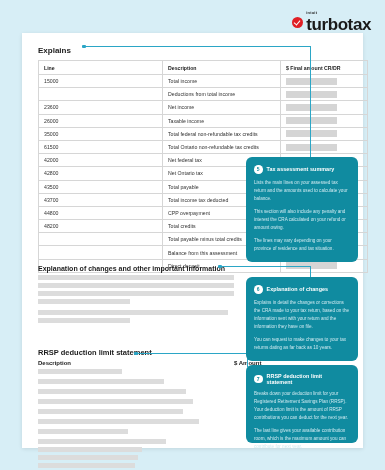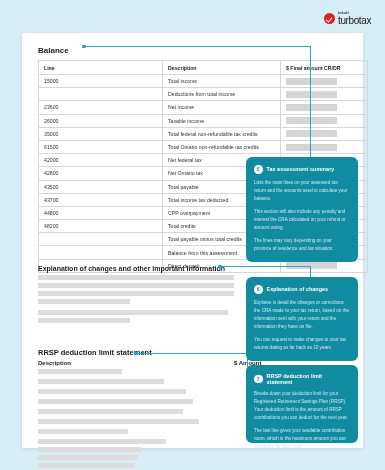--- a/index.html
+++ b/index.html
@@ -49,22 +49,22 @@
   .logo-intuit {
     display: block;
     font-size: 4px;
     font-weight: bold;
     color: #2b2b2b;
     letter-spacing: .2px;
     margin-bottom: 1px;
   }
   .logo-turbotax {
     display: block;
-    font-size: 10px;
-    font-weight: normal;
+    font-size: 17px;
+    font-weight: bold;
     color: #1a1a1a;
     letter-spacing: -.4px;
   }
 
   
   .doc-card {
     position: absolute;
     left: 22px;
     top: 33px;
     width: 341px;
@@ -211,21 +211,21 @@
 <div class="logo-wrap">
   <span class="logo-check"></span>
   <span class="logo-text">
     <span class="logo-intuit">intuit</span>
     <span class="logo-turbotax">turbotax</span>
   </span>
 </div>
 
 <div class="doc-card">
 
-  <div class="section-head" id="summary-head">Balance</div>
+  <div class="section-head" id="summary-head">Explains</div>
 
   <table class="summary-table">
     <thead>
       <tr>
         <th class="col-line">Line</th>
         <th class="col-desc">Description</th>
         <th class="col-amt">$ Final amount CR/DR</th>
       </tr>
     </thead>
     <tbody id="summary-body">

